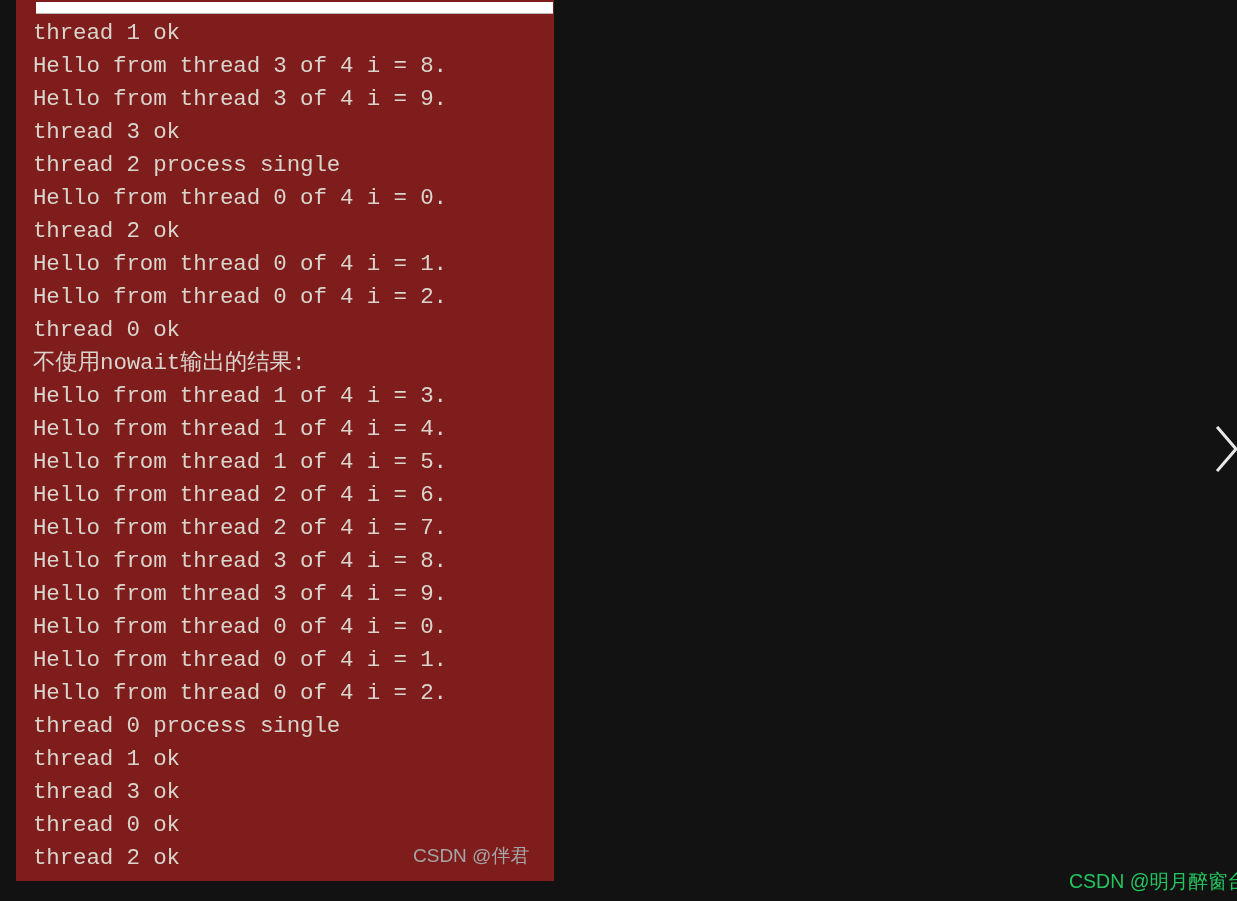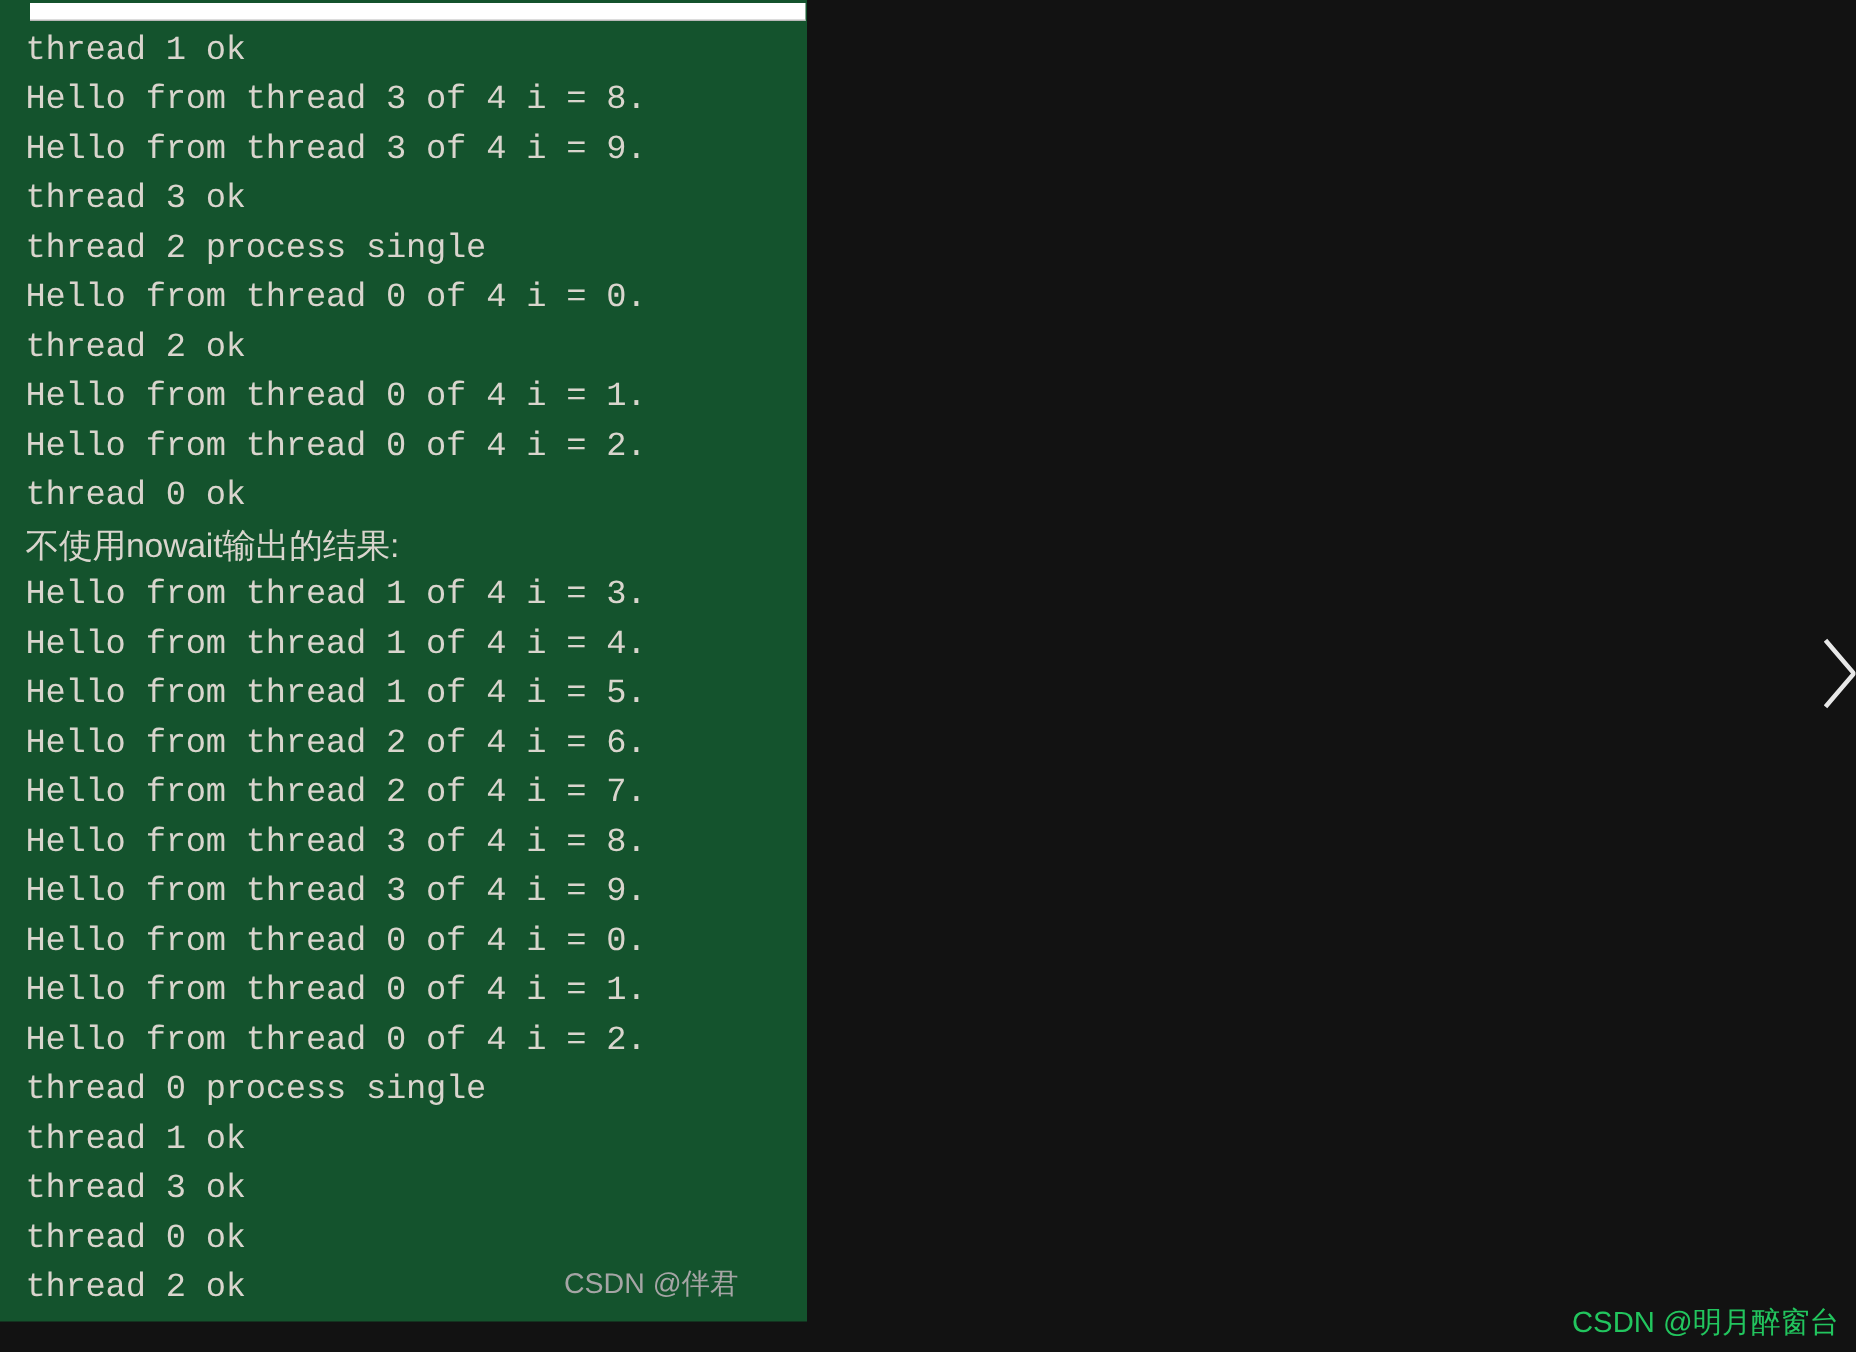--- a/index.html
+++ b/index.html
@@ -11,25 +11,25 @@
     width: 1237px;
     height: 901px;
     position: relative;
     overflow: hidden;
     font-family: "Liberation Sans", sans-serif;
   }
 
   
   #console-panel {
     position: absolute;
-    left: 0px;
+    left: 16px;
     top: 0px;
     width: 538px;
     height: 881px;
-    background: #14532d;
+    background: #7f1d1d;
     box-sizing: border-box;
     overflow: hidden;
   }
 
   
   #top-strip {
     position: absolute;
     left: 20px;
     top: 2px;
     width: 517px;
@@ -51,30 +51,31 @@
     line-height: 33px;
     color: #d9d5cd;
     white-space: pre;
     letter-spacing: -0.15px;
   }
   #console-output li {
     height: 33px;
   }
   
   #console-output li.cjk-line {
-    font-family: Liberation Sans, sans-serif;
+    font-family: Liberation Mono, monospace;
   }
 
   
   .watermark {
     position: absolute;
     color: #a9a9a9;
     font-family: "Liberation Sans", sans-serif;
     white-space: nowrap;
     pointer-events: none;
+    margin-left: 21px;
   }
   #watermark-inner {
     left: 376px;
     top: 843px;
     font-size: 19px;
     color: #a5a5a5;
   }
   #watermark-outer {
     left: 1048px;
     top: 868px;

